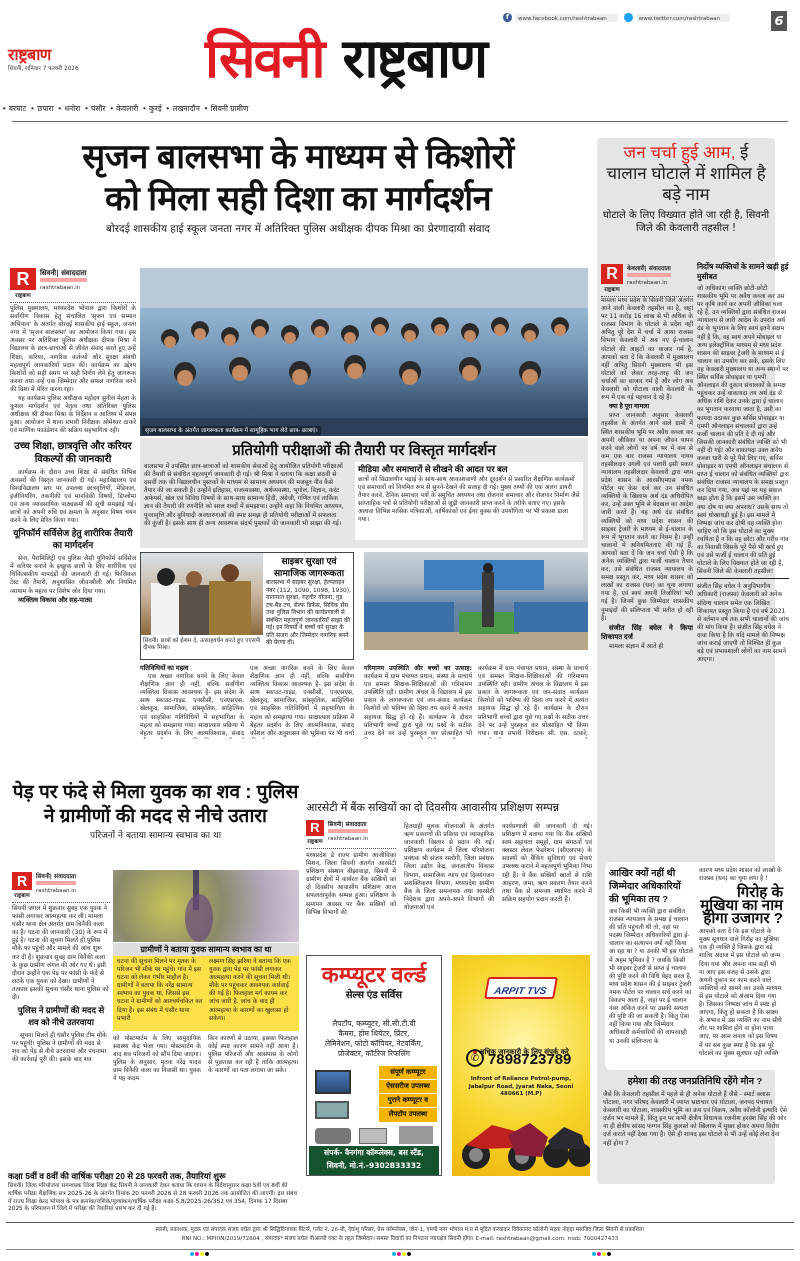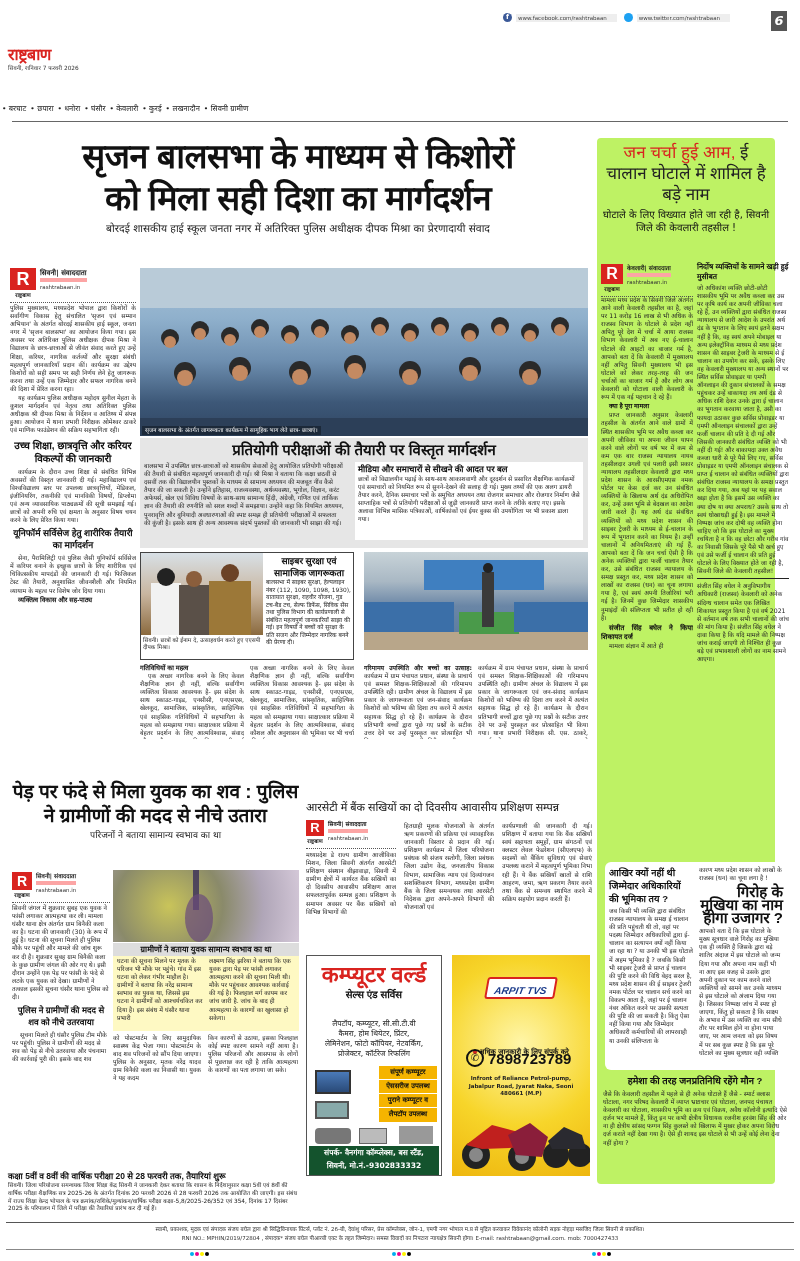--- a/index.html
+++ b/index.html
@@ -27,20 +27,24 @@
     <span style="display:inline-block;width:9px;height:9px;border-radius:50%;background:#3b5998;color:#fff;font-size:7px;line-height:9px;text-align:center;font-weight:bold">f</span>
     <span style="background:#eee;padding:1px 10px 1px 2px">www.facebook.com/rashtrabaan</span>
     <span style="display:inline-block;width:9px;height:9px;border-radius:50%;background:#1da1f2;margin-left:3px"></span>
     <span style="background:#eee;padding:1px 10px 1px 2px">www.twitter.com/rashtrabaan</span>
   </div>
   <div class="abs" style="left:771px;top:11px;width:16px;height:20px;background:#555;color:#fff;font-weight:bold;font-size:13px;text-align:center;line-height:20px;font-style:italic">6</div>
 
   <div class="abs" style="left:8px;top:43px;font-family:'Liberation Sans',sans-serif;font-weight:bold;font-size:16px;color:#d9231f;letter-spacing:-0.5px">राष्ट्रबाण</div>
   <div class="abs" style="left:8px;top:64px;font-size:5.8px;color:#333">सिवनी, शनिवार 7 फरवरी 2026</div>
 
+  <div class="abs" style="left:205px;top:28px;font-family:'Liberation Sans',sans-serif;font-weight:bold;font-size:54px;line-height:60px;letter-spacing:-2px">
+    <span style="color:#e01b24">सिवनी</span>
+    <span style="color:#111;margin-left:6px">राष्ट्रबाण</span>
+  </div>
 
   <div class="abs" style="left:0;top:103px;width:800px;text-align:left;font-size:7.5px;color:#222">
     <span id="locs"><span style="margin: 0px 2px;">• बरघाट</span><span style="margin: 0px 2px;">• छपारा</span><span style="margin: 0px 2px;">• धनोरा</span><span style="margin: 0px 2px;">• घंसौर</span><span style="margin: 0px 2px;">• केवलारी</span><span style="margin: 0px 2px;">• कुरई</span><span style="margin: 0px 2px;">• लखनादौन</span><span style="margin: 0px 2px;">• सिवनी ग्रामीण</span></span>
   </div>
   <div class="abs" style="left:12px;top:121px;width:776px;height:1px;background:#666"></div>
 </div>
 
 <div class="abs" style="left:8px;top:135px;width:580px;text-align:center">
   <div class="hd" style="font-size:34px;line-height:42px;letter-spacing:-0.5px">सृजन बालसभा के माध्यम से किशोरों</div>
   <div class="hd" style="font-size:34px;line-height:42px;letter-spacing:-0.5px">को मिला सही दिशा का मार्गदर्शन</div>
@@ -173,21 +177,21 @@
 <div class="abs txt" style="left:250px;top:664px;width:104px;height:75px">
   <p style="text-indent:0">एक अच्छा नागरिक बनने के लिए केवल शैक्षणिक ज्ञान ही नहीं, बल्कि सर्वांगीण व्यक्तित्व विकास आवश्यक है- इस संदेश के साथ स्काउट-गाइड, एनसीसी, एनएसएस, खेलकूद, सामाजिक, सांस्कृतिक, साहित्यिक एवं साहसिक गतिविधियों में सहभागिता के महत्व को समझाया गया। साक्षात्कार प्रक्रिया में बेहतर प्रदर्शन के लिए आत्मविश्वास, संवाद कौशल और अनुशासन की भूमिका पर भी चर्चा की गई।</p>
 </div>
 <div class="abs txt" style="left:364px;top:664px;width:108px;height:75px">
   <p class="noind"><b>गरिमामय उपस्थिति और बच्चों का उत्साह:</b> <span>कार्यक्रम में ग्राम पंचायत प्रधान, संस्था के प्राचार्य एवं समस्त शिक्षक-शिक्षिकाओं की गरिमामय उपस्थिति रही। ग्रामीण अंचल के विद्यालय में इस प्रकार के जागरूकता एवं जन-संवाद कार्यक्रम किशोरों को भविष्य की दिशा तय करने में अत्यंत सहायक सिद्ध हो रहे हैं। कार्यक्रम के दौरान प्रतिभागी बच्चों द्वारा पूछे गए प्रश्नों के सटीक उत्तर देने पर उन्हें पुरस्कृत कर प्रोत्साहित भी किया गया। थाना प्रभारी निरीक्षक सी. एस. ठाकरे, दूरदर्शन से अजहर तथा राष्ट्र बाण समाचार पत्र से संजय बघेल जी की मीडिया की ओर से प्रेरणादायी उपस्थिति रही। अंत में विद्यालय परिवार द्वारा अतिथियों का आभार व्यक्त किया गया। यह सृजन बालसभा न केवल ज्ञानवर्धन का माध्यम बनी, बल्कि ग्रामीण किशोरों के लिए उज्ज्वल भविष्य की दिशा में एक सार्थक कदम भी साबित हुई।</span></p>
 </div>
 <div class="abs txt" style="left:478px;top:664px;width:110px;height:75px">
   <p class="noind">कार्यक्रम में ग्राम पंचायत प्रधान, संस्था के प्राचार्य एवं समस्त शिक्षक-शिक्षिकाओं की गरिमामय उपस्थिति रही। ग्रामीण अंचल के विद्यालय में इस प्रकार के जागरूकता एवं जन-संवाद कार्यक्रम किशोरों को भविष्य की दिशा तय करने में अत्यंत सहायक सिद्ध हो रहे हैं। कार्यक्रम के दौरान प्रतिभागी बच्चों द्वारा पूछे गए प्रश्नों के सटीक उत्तर देने पर उन्हें पुरस्कृत कर प्रोत्साहित भी किया गया। थाना प्रभारी निरीक्षक सी. एस. ठाकरे, दूरदर्शन से अजहर तथा राष्ट्र बाण समाचार पत्र से संजय बघेल जी की मीडिया की ओर से प्रेरणादायी उपस्थिति रही। अंत में विद्यालय परिवार द्वारा अतिथियों का आभार व्यक्त किया गया। यह सृजन बालसभा न केवल ज्ञानवर्धन का माध्यम बनी, बल्कि ग्रामीण किशोरों के लिए उज्ज्वल भविष्य की दिशा में एक सार्थक कदम भी साबित हुई।</p>
 </div>
 
-<div class="abs" style="left:597px;top:138px;width:178px;height:1046px;background:#bef264;border-radius:4px">
+<div class="abs" style="left:597px;top:138px;width:178px;height:1046px;background:#e5e5e5;border-radius:4px">
   <div class="hd" style="text-align:center;font-size:17px;line-height:21px;padding:4px 4px 0;font-weight:normal">
     <span style="color:#d9231f">जन चर्चा हुई आम,</span>
     <span style="color:#222">ई चालान घोटाले में शामिल है बड़े नाम</span>
   </div>
   <div style="text-align:center;font-size:10px;line-height:13px;padding:3px 4px;color:#111">घोटाले के लिए विख्यात होते जा रही है, सिवनी जिले की केवलारी तहसील !</div>
 
   <div class="abs" style="left:4px;top:126px;width:92px">
     <div class="byline">
       <div class="rlogo-wrap">
         <div class="rlogo" style="width:22px;height:20px;font-size:16px;line-height:20px">R</div>
@@ -255,21 +259,21 @@
   <p>सूचना मिलते ही घंसौर पुलिस टीम मौके पर पहुंची। पुलिस ने ग्रामीणों की मदद से शव को पेड़ से नीचे उतरवाया और पंचनामा की कार्रवाई पूरी की। इसके बाद शव</p>
 </div>
 
 <div class="abs photo" style="left:113px;top:870px;width:186px;height:72px;background:radial-gradient(circle at 30% 50%,#c9c45a 0%,#8a8a6a 40%,#b0a6b8 70%,#d4c8d8 100%)">
   <svg width="186" height="72">
     <rect x="80" y="0" width="6" height="40" fill="#3a2f5a" opacity="0.8"></rect>
     <ellipse cx="86" cy="48" rx="14" ry="24" fill="#6a4a7a" opacity="0.7"></ellipse>
   </svg>
 </div>
 
-<div class="abs" style="left:113px;top:943px;width:186px;height:88px;background:#fef9c3">
+<div class="abs" style="left:113px;top:943px;width:186px;height:88px;background:#fde047">
   <div class="hd" style="font-size:8px;line-height:11px;text-align:center;background:#ddd;padding:1px 0">ग्रामीणों ने बताया युवक सामान्य स्वभाव का था</div>
   <div class="abs txt" style="left:4px;top:14px;width:86px;height:72px;text-align:left">घटना की सूचना मिलने पर मृतक के परिजन भी मौके पर पहुंचे। गांव में इस घटना को लेकर गंभीर माहौल है। ग्रामीणों ने बताया कि नरेंद्र सामान्य स्वभाव का युवक था, जिससे इस घटना ने ग्रामीणों को आश्चर्यचकित कर दिया है। इस संबंध में घंसौर थाना प्रभारी</div>
   <div class="abs txt" style="left:96px;top:14px;width:86px;height:72px;text-align:left">लक्ष्मण सिंह झरिया ने बताया कि एक युवक द्वारा पेड़ पर फांसी लगाकर आत्महत्या करने की सूचना मिली थी। मौके पर पहुंचकर आवश्यक कार्रवाई की गई है। फिलहाल मर्ग कायम कर जांच जारी है. जांच के बाद ही आत्महत्या के कारणों का खुलासा हो सकेगा।</div>
 </div>
 <div class="abs txt" style="left:113px;top:1034px;width:88px;height:62px">को पोस्टमार्टम के लिए सामुदायिक स्वास्थ्य केंद्र भेजा गया। पोस्टमार्टम के बाद शव परिजनों को सौंप दिया जाएगा। पुलिस के अनुसार, मृतक नरेंद्र यादव ग्राम बिनैकी कला का निवासी था। युवक ने यह कदम</div>
 <div class="abs txt" style="left:208px;top:1034px;width:90px;height:62px">किन कारणों से उठाया, इसका फिलहाल कोई स्पष्ट कारण सामने नहीं आया है। पुलिस परिजनों और आसपास के लोगों से पूछताछ कर रही है ताकि आत्महत्या के कारणों का पता लगाया जा सके।</div>
 
 <div class="abs" style="left:8px;top:1170px;width:290px">
   <div class="hd" style="font-size:8.5px;line-height:12px">कक्षा 5वीं व 8वीं की वार्षिक परीक्षा 20 से 28 फरवरी तक, तैयारियां शुरू</div>
   <div class="txt" style="font-size:5.8px;line-height:7.8px;text-align:left;height:40px">सिवनी। जिला परियोजना समन्वयक जिला शिक्षा केंद्र सिवनी ने जानकारी देकर बताया कि शासन के निर्देशानुसार कक्षा 5वी एवं 8वीं की वार्षिक परीक्षा शैक्षणिक सत्र 2025-26 के अंतर्गत दिनांक 20 फरवरी 2026 से 28 फरवरी 2026 तक आयोजित की जाएगी। इस संबंध में राज्य शिक्षा केन्द्र भोपाल के पत्र क्रमांक/राशिके/मूल्यांकन/वार्षिक परीक्षा कक्षा-5,8/2025-26/352 एवं 354, दिनांक 17 दिसंबर 2025 के परिपालन में जिले में परीक्षा की तैयारियां प्रारंभ कर दी गई हैं।</div>

